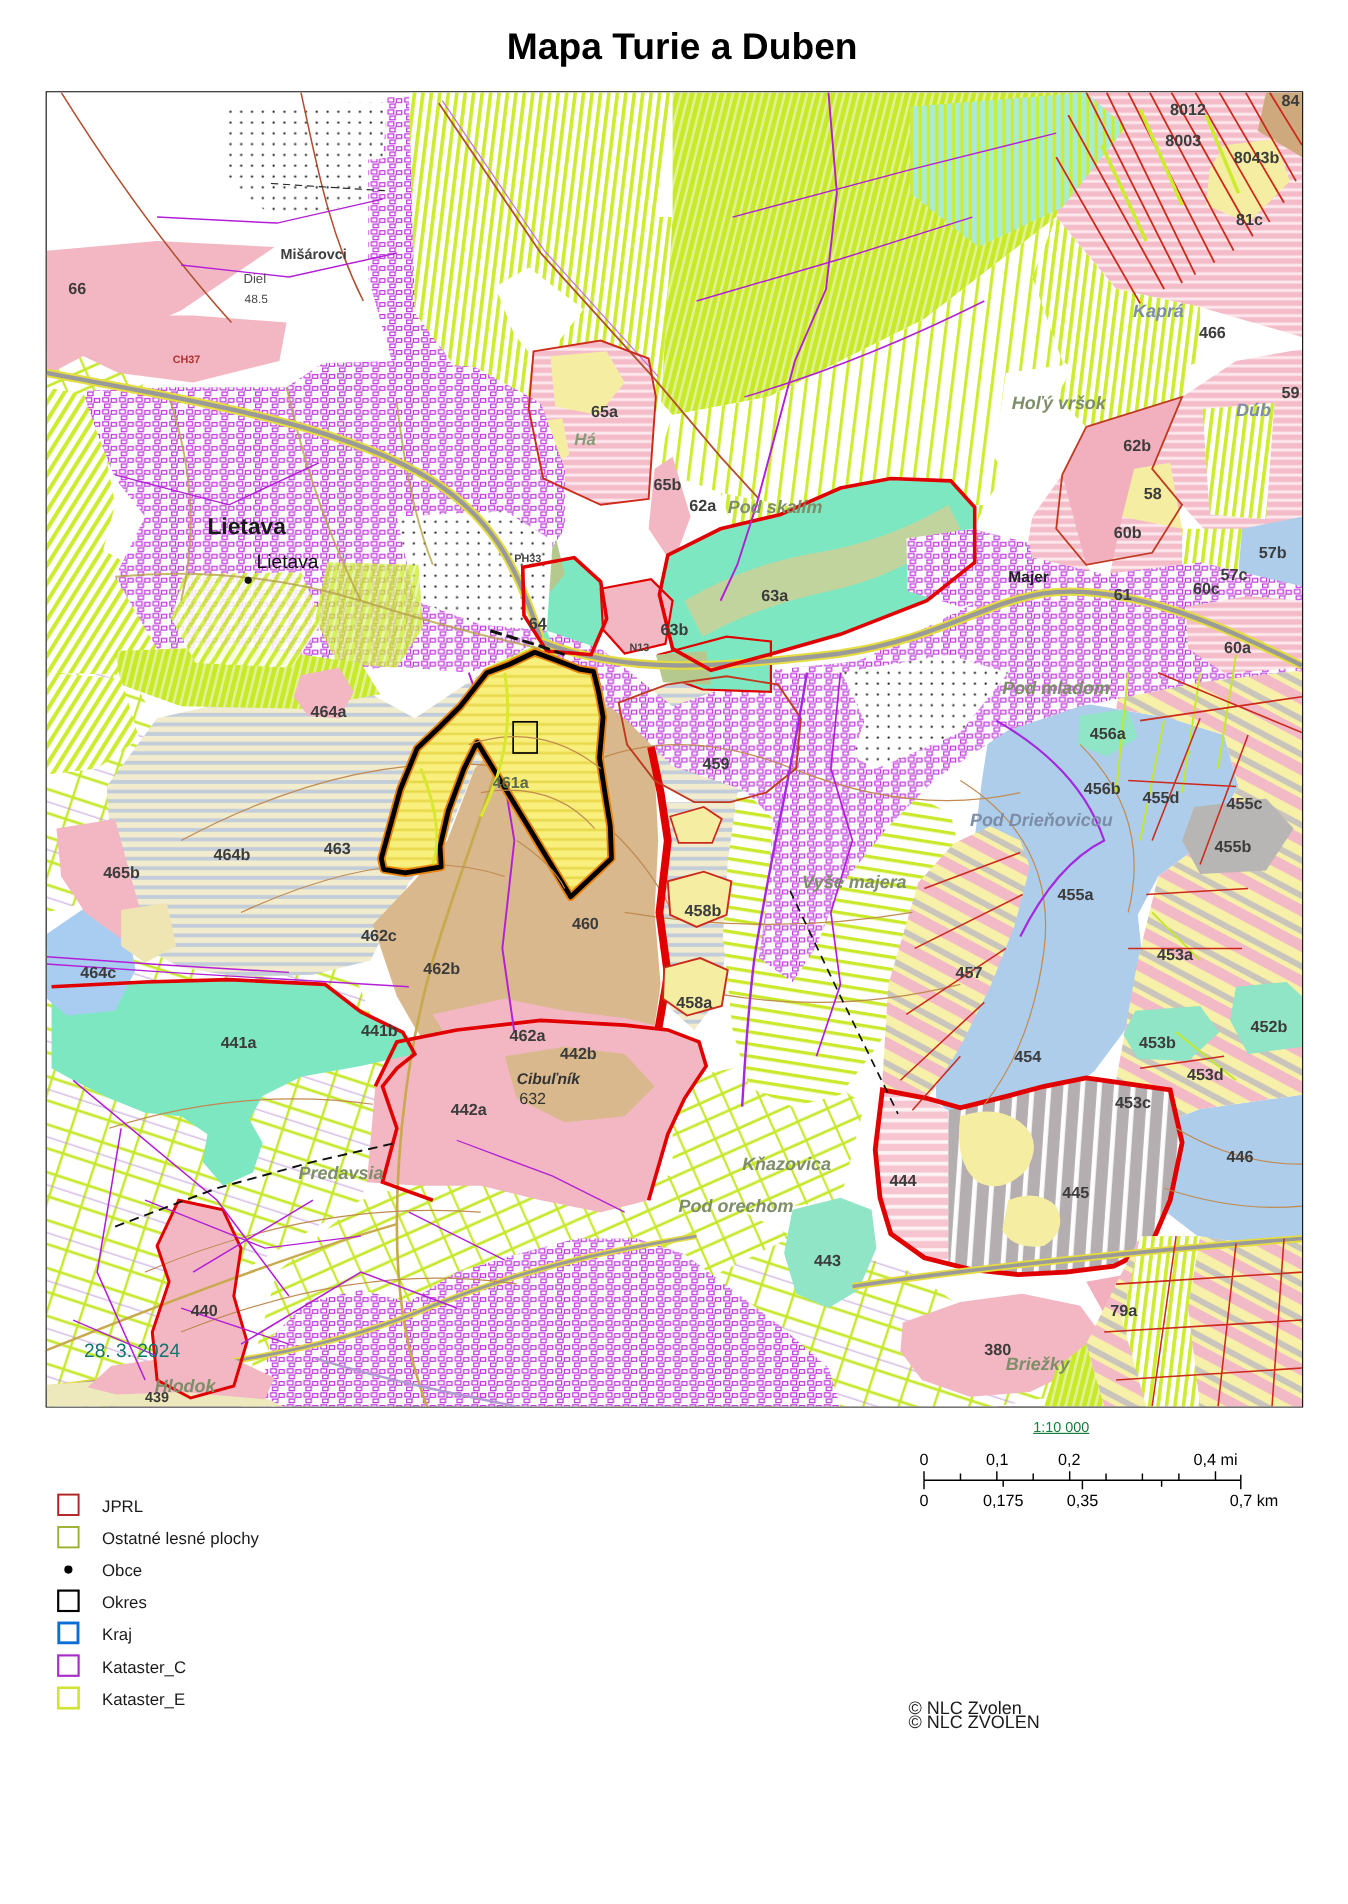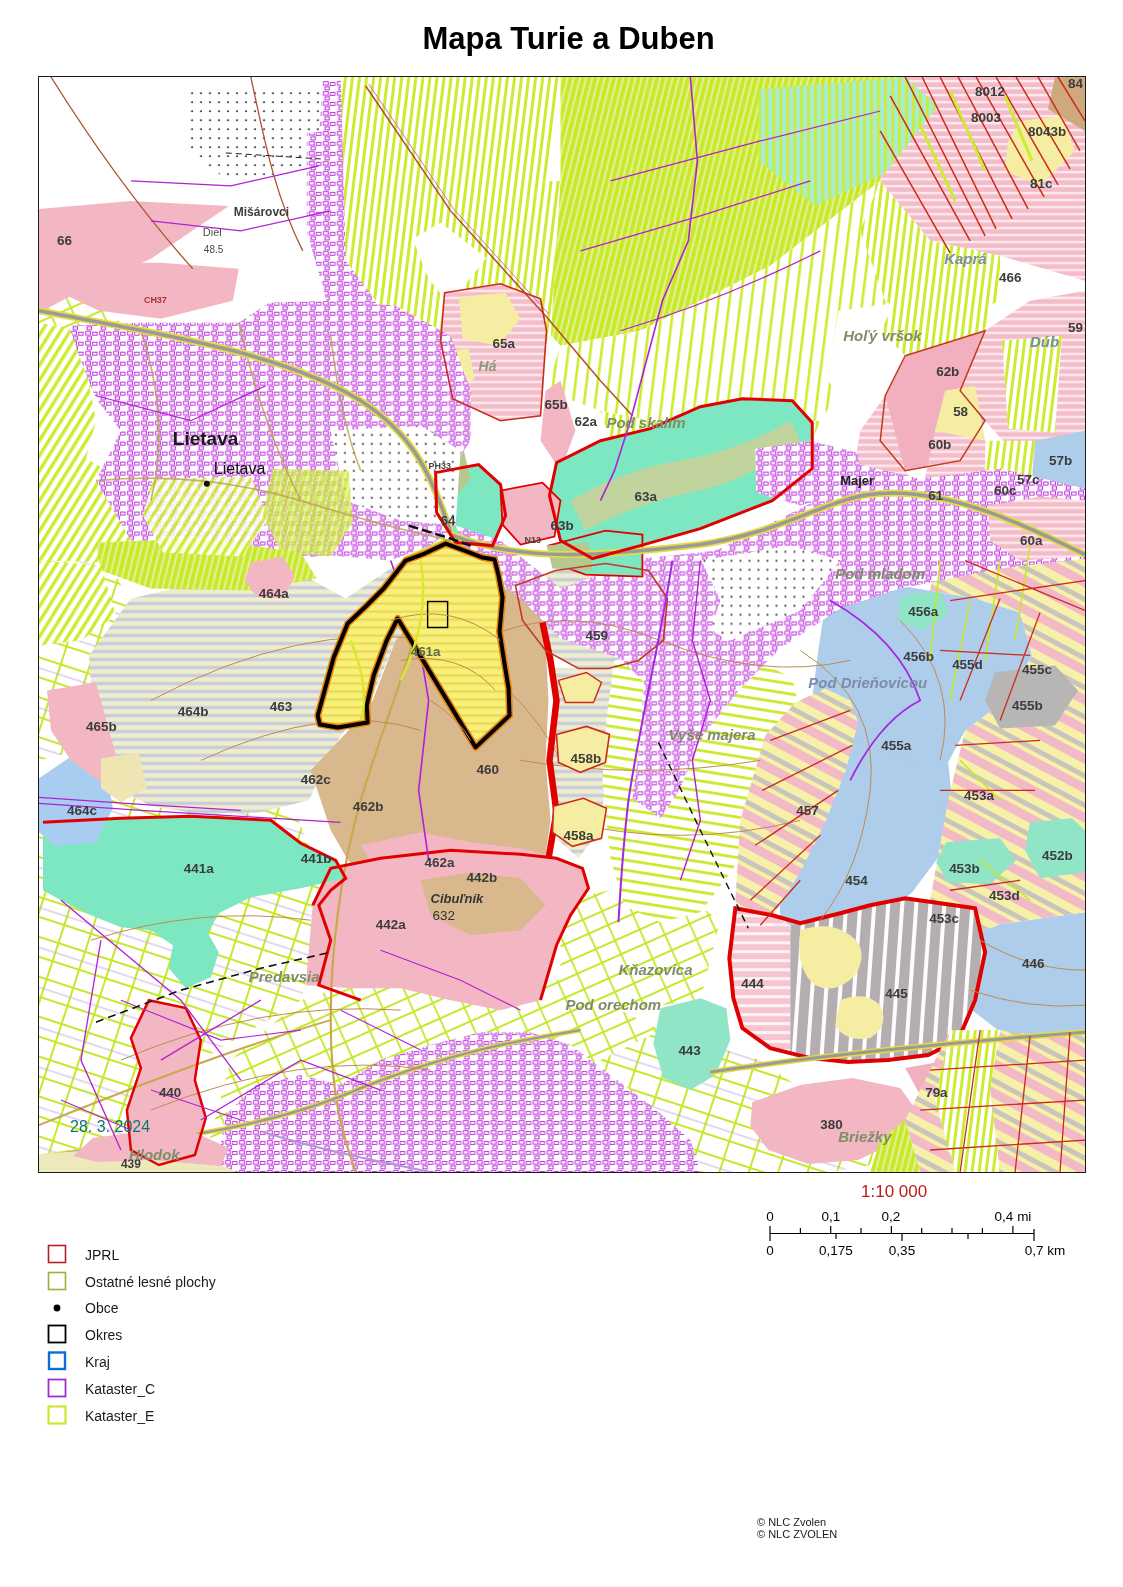--- a/index.html
+++ b/index.html
@@ -479,21 +479,21 @@
   <text x="430" y="903" font-size="13" fill="#333">Cibuľník</text>
   <text x="143" y="302" font-size="9" font-style="normal" fill="#b03030">CH37</text>
   <text x="428" y="468" font-size="9" font-style="normal" fill="#444">PH33</text>
   <text x="524" y="542" font-size="9" font-style="normal" fill="#444">N13</text>
 </g>
 </svg>
 </div>
 
 <div class="abs" style="left:38px;top:1118px;font-size:16px;color:#0f766e;margin-left:32px;">28. 3. 2024</div>
 
-<div class="abs" style="left:861px;top:1182px;font-size:17px;color:#b91c1c;">1:10 000</div>
+<div class="abs" style="left:861px;top:1182px;font-size:12px;color:#15803d;text-decoration:underline;">1:10 000</div>
 
 <div class="abs" style="left:47px;top:1244px;">
 <svg width="320" height="190" xmlns="http://www.w3.org/2000/svg">
 
   <rect x="1.5" y="1.5" width="17" height="17" fill="#fff" stroke="#b22222" stroke-width="1.6"></rect>
   <text x="38" y="16" font-size="14" fill="#1a1a1a">JPRL</text>
 
   <rect x="1.5" y="28.5" width="17" height="17" fill="#fff" stroke="#9cb031" stroke-width="1.6"></rect>
   <text x="38" y="43" font-size="14" fill="#1a1a1a">Ostatné lesné plochy</text>
 
@@ -524,13 +524,13 @@
   <text x="91" y="16" font-size="13.5" fill="#000" text-anchor="middle">0,1</text>
   <text x="151" y="16" font-size="13.5" fill="#000" text-anchor="middle">0,2</text>
   <text x="273" y="16" font-size="13.5" fill="#000" text-anchor="middle">0,4 mi</text>
   <text x="30" y="50" font-size="13.5" fill="#000" text-anchor="middle">0</text>
   <text x="96" y="50" font-size="13.5" fill="#000" text-anchor="middle">0,175</text>
   <text x="162" y="50" font-size="13.5" fill="#000" text-anchor="middle">0,35</text>
   <text x="305" y="50" font-size="13.5" fill="#000" text-anchor="middle">0,7 km</text>
 </svg>
 </div>
 
-<div class="abs" style="left:757px;top:1516px;font-size:11px;color:#1a1a1a;line-height:12px;">© NLC Zvolen<br>© NLC ZVOLEN</div>
+<div class="abs" style="left:757px;top:1418px;font-size:15px;color:#1a1a1a;line-height:12px;">© NLC Zvolen<br>© NLC ZVOLEN</div>
 
 </body></html>

